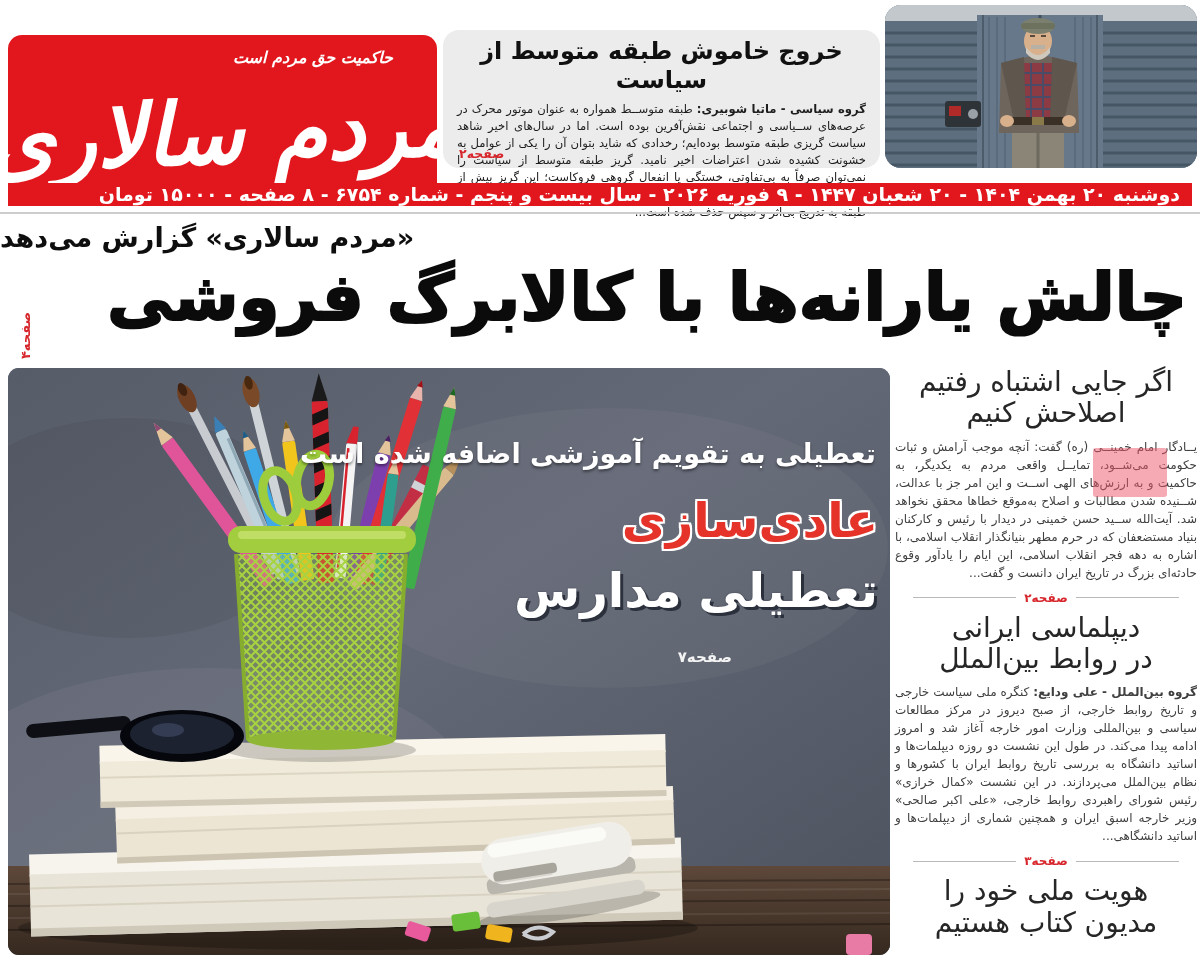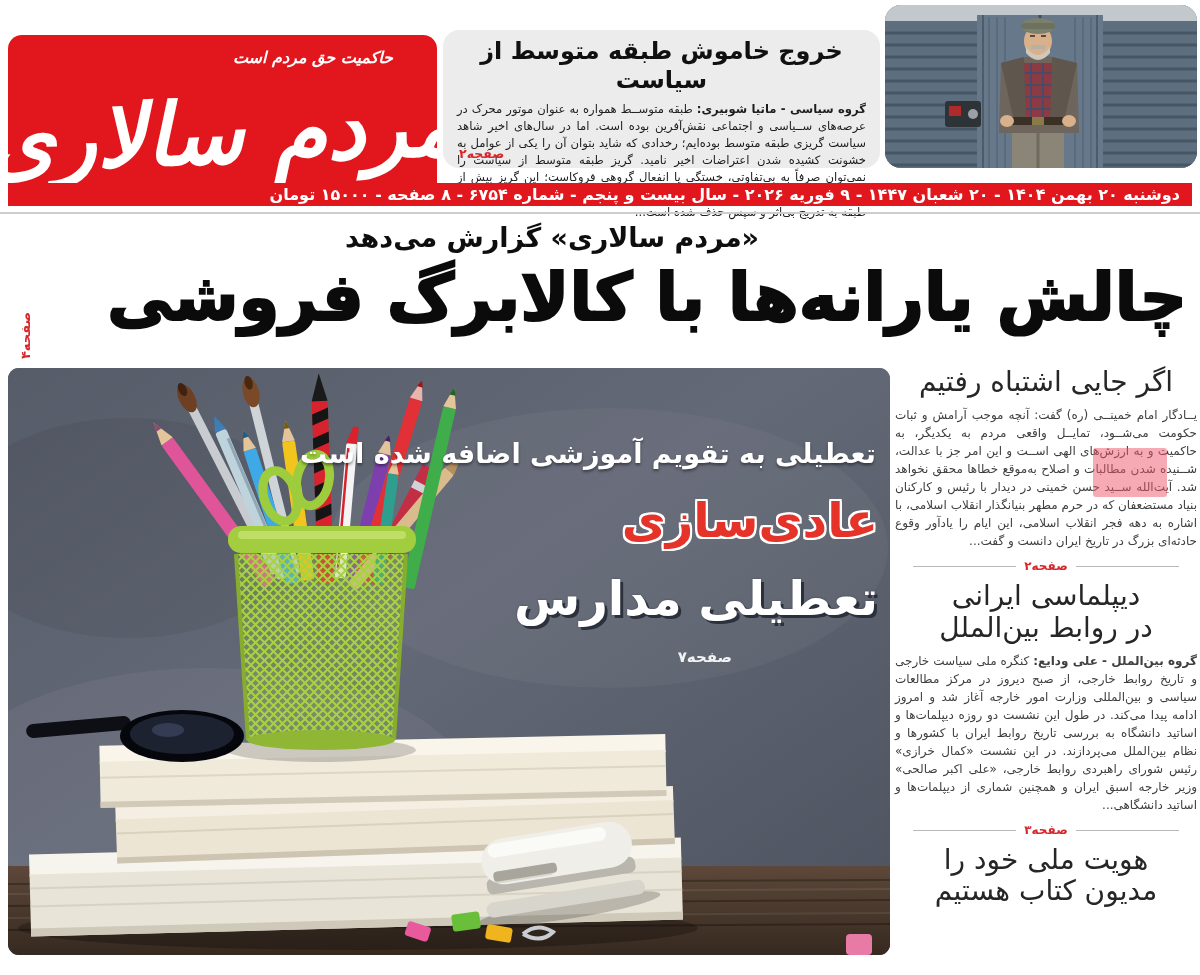--- a/index.html
+++ b/index.html
@@ -26,26 +26,26 @@
   .top-article h2 { font-size:24px; font-weight:bold; color:#101010; text-align:center; line-height:1.2; }
   .top-article p { margin-top:6px; font-size:11.6px; line-height:1.48; text-align:justify; color:#1d1d1d; }
   .top-article .pref { position:absolute; bottom:7px; left:16px; font-size:12.5px; font-weight:bold; color:#d7262c; }
   .man-photo {
     position:absolute; left:885px; top:5px; width:312px; height:163px;
     border-radius:16px; overflow:hidden; background:#5d6e7e;
   }
   
   .date-bar {
     position:absolute; left:8px; top:183px; width:1184px; height:23px;
-    background:#e2161d; color:#fff; font-size:16px; font-weight:bold;
+    background:#e2161d; color:#fff; font-size:19px; font-weight:bold;
     line-height:23px; padding:0 12px; white-space:nowrap;
   }
   .rule { position:absolute; left:0; top:212px; width:1200px; height:2px; background:#cdcdcd; }
   
-  .kicker { position:absolute; left:0; top:222px; width:1104px; text-align:center; font-size:27px; font-weight:bold; color:#0e0e0e; }
+  .kicker { position:absolute; left:0; top:222px; width:1104px; text-align:left; font-size:27px; font-weight:bold; color:#0e0e0e; }
   .headline {
     position:absolute; left:0; top:248px; width:1200px; text-align:center;
     font-size:66px; font-weight:bold; color:#0b0b0b; -webkit-text-stroke:2px #0b0b0b; line-height:1.5;margin-left:47px;
   }
   .v-page {
     position:absolute; left:-15px; top:328px; width:80px; text-align:center;
     transform:rotate(-90deg); font-size:13px; font-weight:bold; color:#d7262c;
   }
   
   .photo {
@@ -58,21 +58,20 @@
     text-shadow:0 2px 3px rgba(0,0,0,0.45); white-space:nowrap;
   }
   .ps-red {
     position:absolute; right:12px; top:124px; font-size:48px; font-weight:bold; color:#e5332a; white-space:nowrap;
     text-shadow:2px 0 0 #fff,-2px 0 0 #fff,0 2px 0 #fff,0 -2px 0 #fff,2px 2px 0 #fff,-2px -2px 0 #fff,2px -2px 0 #fff,-2px 2px 0 #fff;
     margin-left:28px;
   }
   .ps-white {
     position:absolute; right:12px; top:194px; font-size:48px; font-weight:bold; color:#fff; white-space:nowrap;
     text-shadow:3px 3px 0 rgba(38,43,54,0.9), 0 0 2px rgba(38,43,54,0.6);
-    margin-top:8px;
   }
   .ps-page { position:absolute; right:158px; top:280px; font-size:15px; font-weight:bold; color:#f3f3f3; }
   
   .right-col { position:absolute; left:895px; top:366px; width:302px; }
   .r-art h3 { font-size:28px; font-weight:normal; color:#262626; text-align:center; line-height:1.12; }
   .r-art p { margin-top:9px; font-size:12px; line-height:1.5; text-align:justify; color:#404040; }
   .divider { display:flex; align-items:center; gap:8px; margin:9px 18px 7px 18px; }
   .divider .ln { flex:1; height:1px; background:#b9b9b9; }
   .divider .pg { font-size:12px; font-weight:bold; color:#d7262c; white-space:nowrap; }
   .stamp {
@@ -364,20 +363,21 @@
   <div class="ps-red">عادی‌سازی</div>
   <div class="ps-white">تعطیلی مدارس</div>
   <div class="ps-page">صفحه۷</div>
 </div>
 
 <div class="right-col">
 
   <div class="r-art">
     <h3>
       <span>اگر جایی اشتباه رفتیم</span><br>
+      <span>اصلاحش کنیم</span>
     </h3>
     <p><b></b><span>یــادگار امام خمینــی (ره) گفت: آنچه موجب آرامش و ثبات حکومت می‌شــود، تمایــل واقعی مردم به یکدیگر، به حاکمیت و به ارزش‌های الهی اســت و این امر جز با عدالت، شــنیده شدن مطالبات و اصلاح به‌موقع خطاها محقق نخواهد شد. آیت‌الله ســید حسن خمینی در دیدار با رئیس و کارکنان بنیاد مستضعفان که در حرم مطهر بنیانگذار انقلاب اسلامی، با اشاره به دهه فجر انقلاب اسلامی، این ایام را یادآور وقوع حادثه‌ای بزرگ در تاریخ ایران دانست و گفت...</span></p>
     <div class="divider">
       <div class="ln"></div>
         <div class="pg">صفحه۲</div>
         <div class="ln"></div>
     </div>
   </div>
 
   <div class="r-art">

